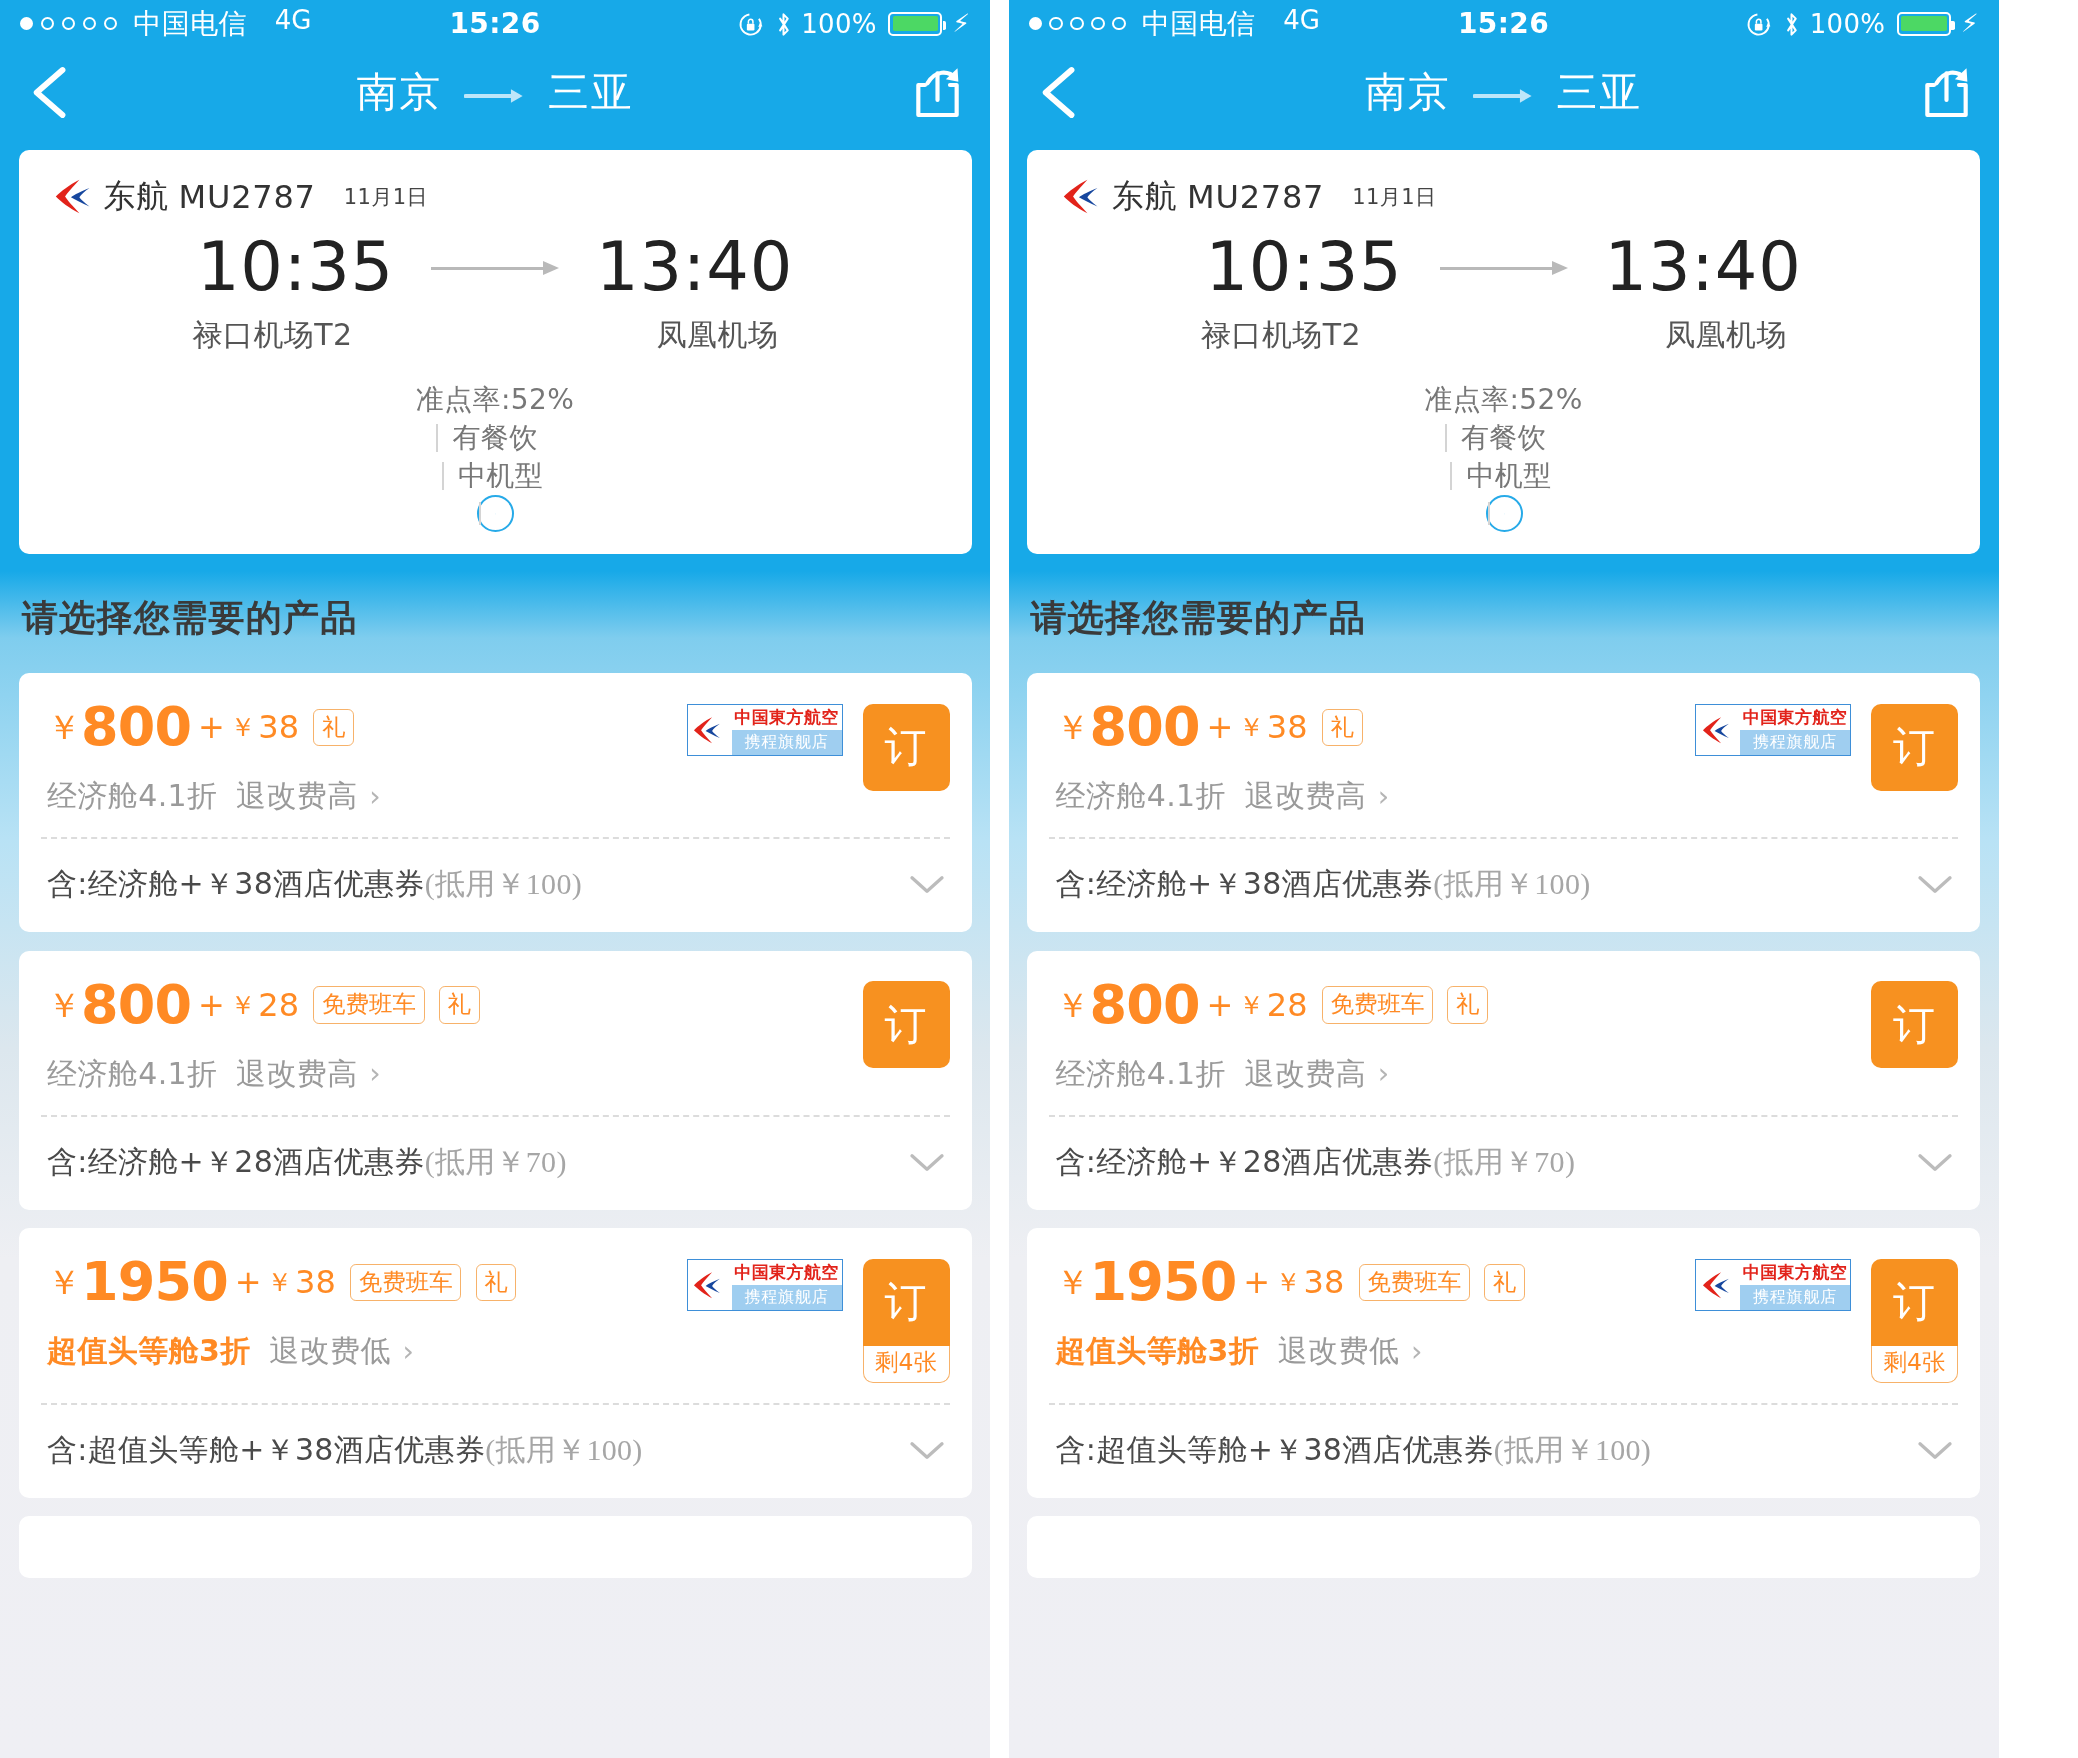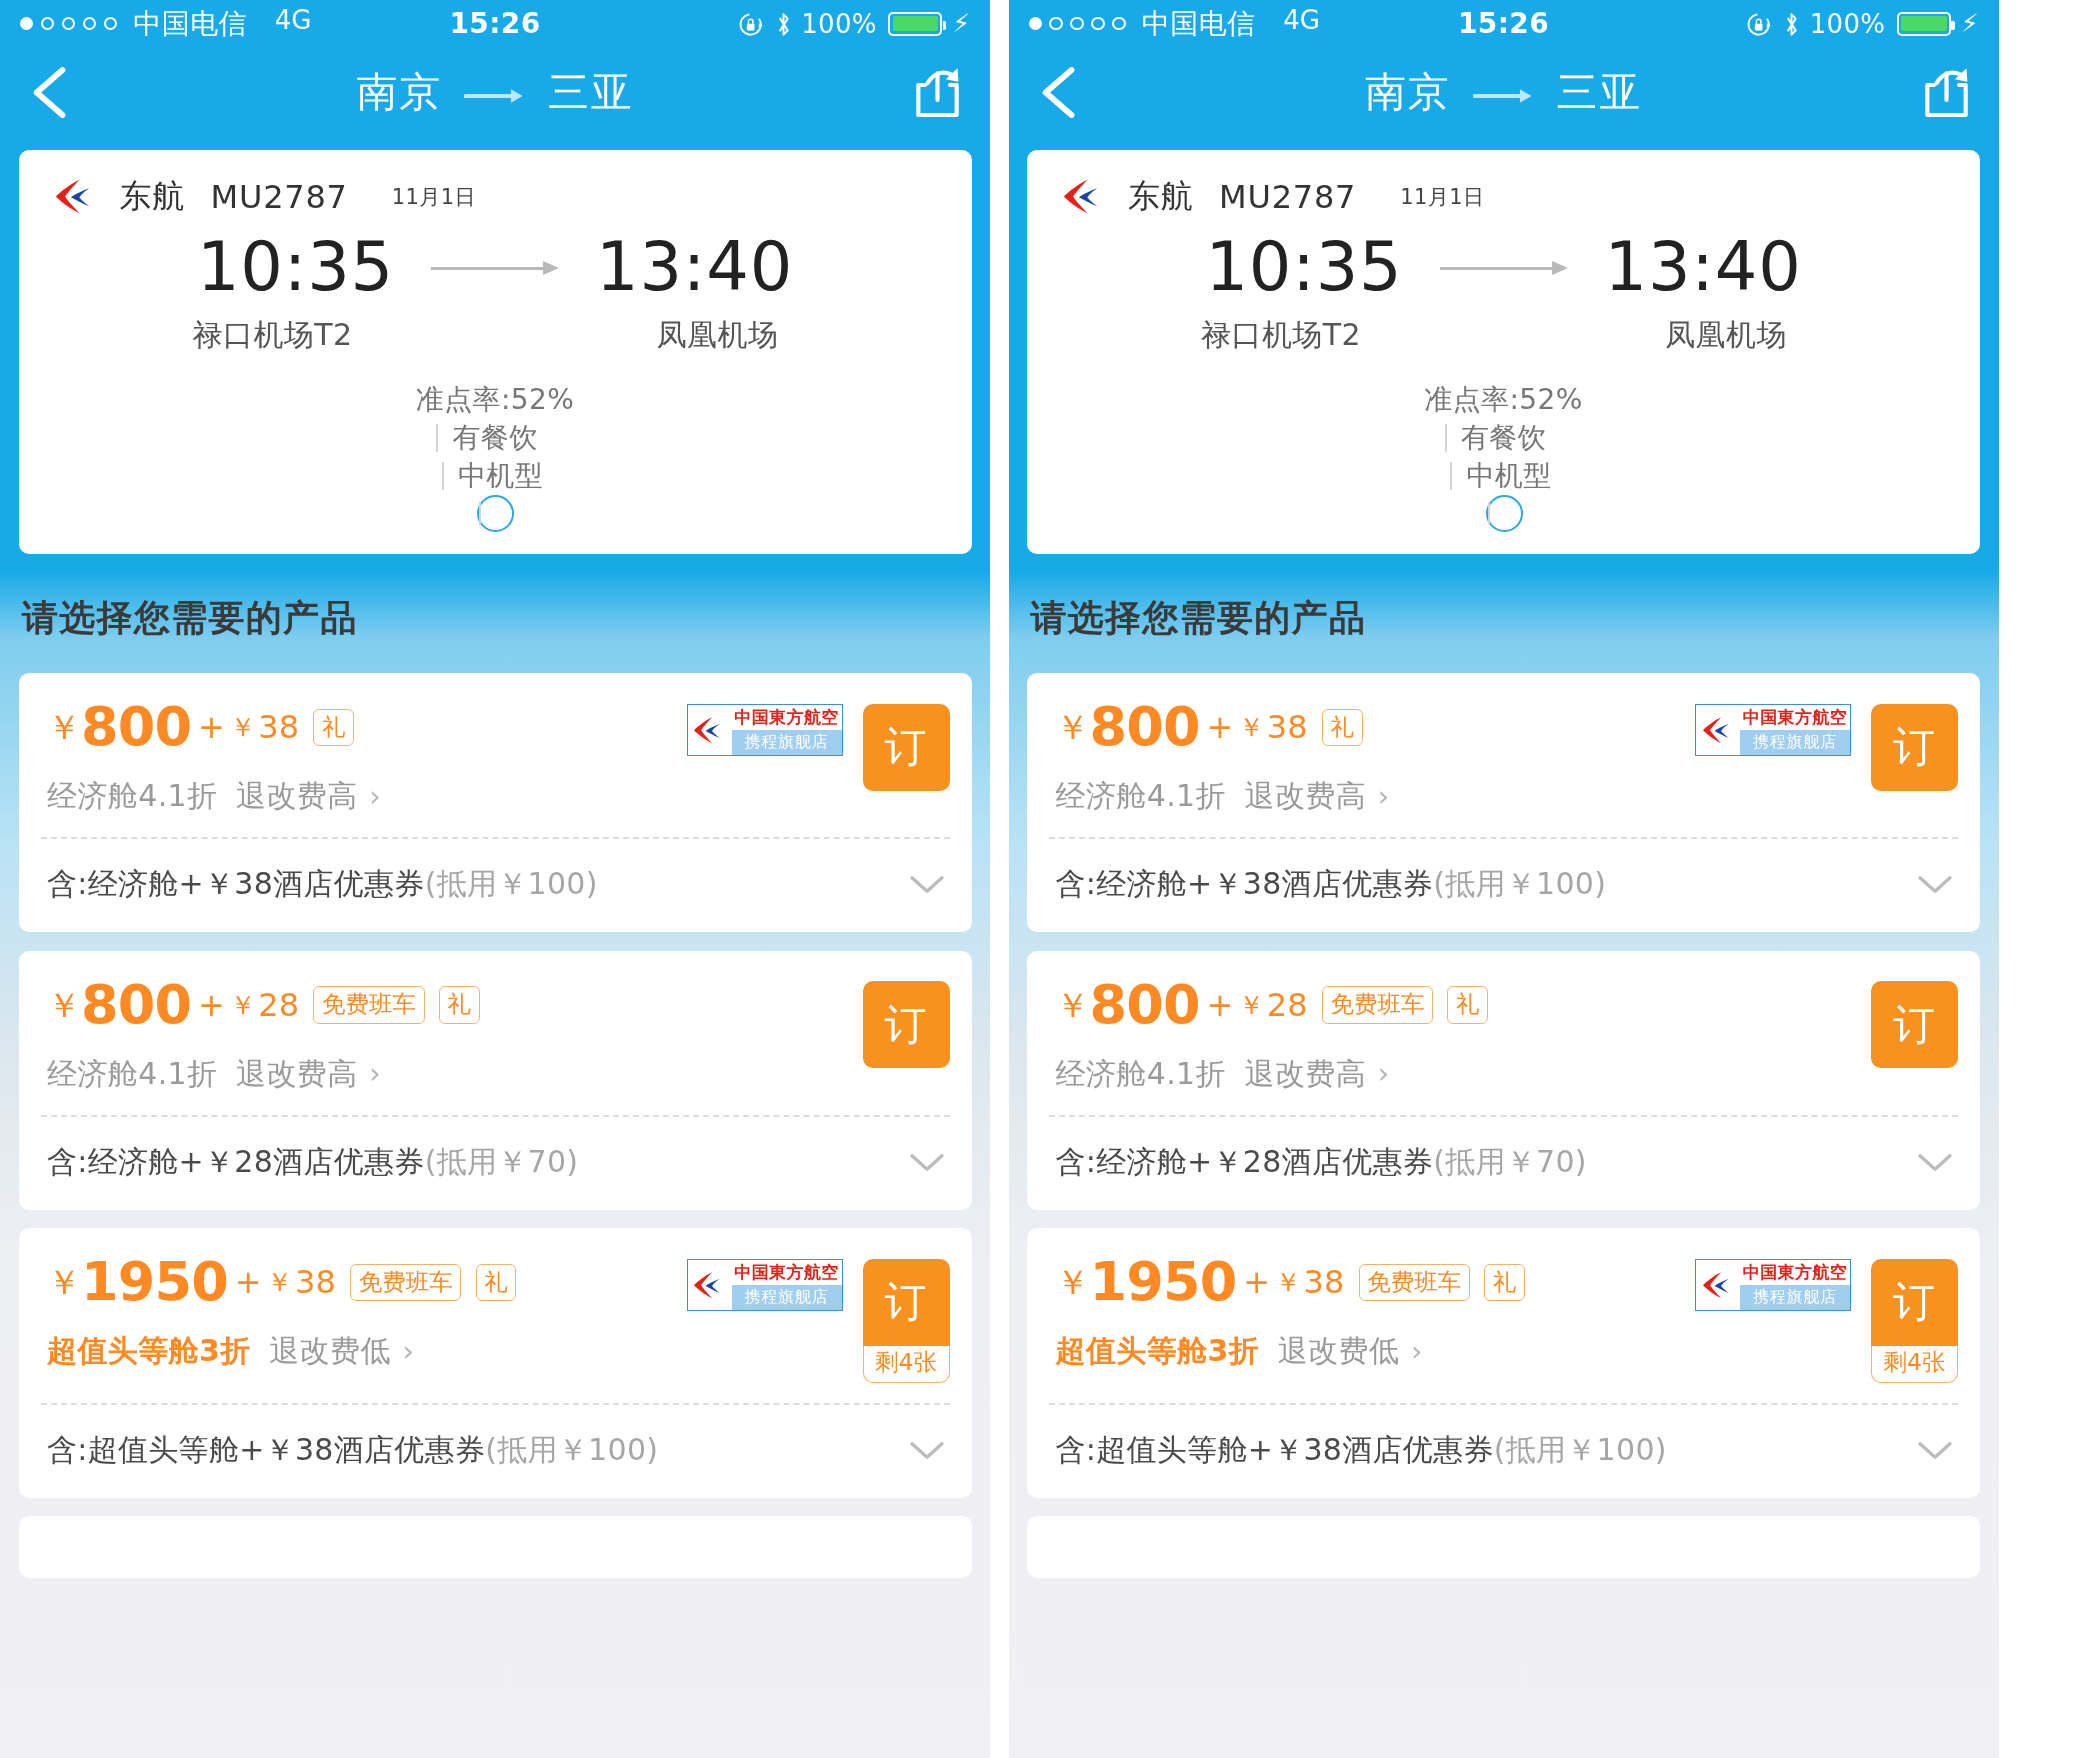--- a/index.html
+++ b/index.html
@@ -63,21 +63,21 @@
   .nav-arrow{ display:inline-block; }
   .nav-share{ margin-left:auto; width:55px; height:55px; position:relative; z-index:2;}
 
   
   .flight-card{
     margin:11.7px 18.5px 0 18.5px;
     background:#fff; border-radius:10px;
     padding:25px 0 22px 0;
   }
   .fc-head{
-    display:flex; align-items:center; gap:22px;
+    display:flex; align-items:center; gap:6px;
     padding-left:35px; margin-bottom:11.7px;
   }
   .mu-logo{ width:44px; height:37px; flex:0 0 44px; }
   .fc-airline{ font-size:32px; color:#333; letter-spacing:0.8px; }
   .fc-flightno{ font-size:32px; color:#333; letter-spacing:0.8px; margin-left:3.4px;}
   .fc-date{ font-size:21px; color:#444; margin-left:22px; letter-spacing:0.4px;}
   .fc-times{
     display:flex; align-items:center; justify-content:center;
     gap:37px; margin-top:3.4px;
   }
@@ -171,21 +171,21 @@
     border-radius:0 0 10px 10px; color:#FF8A24; font-size:23.5px;
     text-align:center; padding:4.2px 0 5.9px 0; line-height:1.1;
   }
 
   .pc-divider{ height:0; border-top:2.5px dashed #dcdcdc; margin:0 22px; }
   .pc-incl{
     display:flex; align-items:center; justify-content:space-between;
     padding:25px 25px 27px 28.5px;
   }
   .pc-incl-txt{ font-size:30px; color:#4a4a4a; letter-spacing:0.3px;}
-  .pc-incl-txt .dim{ color:#a6a6a6; }
+  .pc-incl-txt .dim{ color:#a6a6a6;font-family:Liberation Serif, serif; }
   .chev-d{ color:#b5b5b5; width:40px; height:25px; flex:0 0 40px;}
 
   .prod-card.partial{ height:62px; overflow:hidden; margin-bottom:0; }
 </style>
 </head>
 <body>
 
 <div class="stage" id="stage">
     <div class="phone">
     <div class="statusbar">

